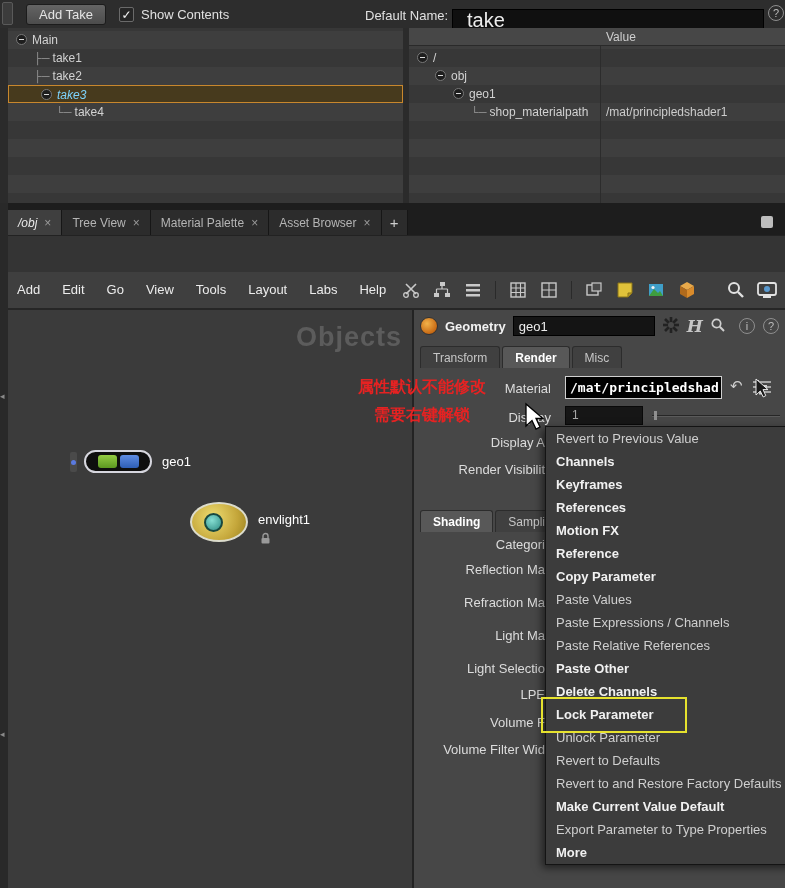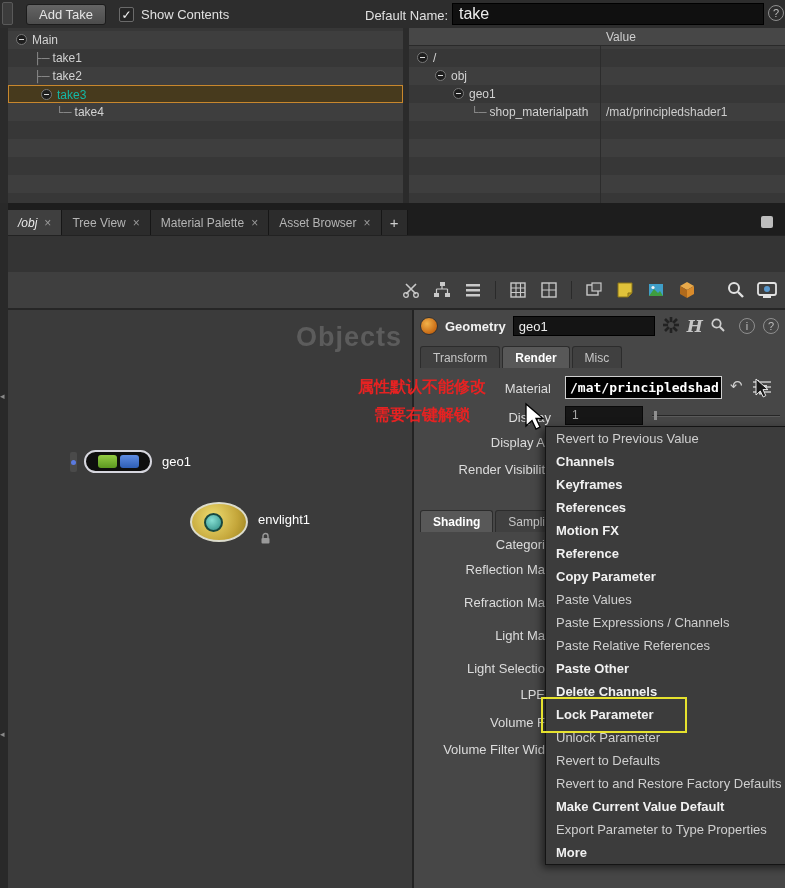--- a/index.html
+++ b/index.html
@@ -7,33 +7,33 @@
   #screen { position:relative; width:785px; height:888px; overflow:hidden; background:#2b2b2b; color:#ddd; font-size:13px; }
 
   
   .take-mgr { position:absolute; left:0; top:0; width:785px; height:203px; background:#2b2b2b; }
   .tm-toolbar { position:absolute; left:0; top:0; width:100%; height:28px; background:#2d2d2d; }
   .tm-handle { position:absolute; left:2px; top:2px; width:11px; height:23px; background:#3c3c3c; border:1px solid #5a5a5a; border-radius:2px; }
   .tm-addbtn { position:absolute; left:26px; top:4px; height:21px; padding:0 12px; background:linear-gradient(#646464,#4c4c4c); border:1px solid #1c1c1c; border-radius:3px; color:#e4e4e4; font-size:13px; line-height:19px; }
   .tm-check { position:absolute; left:119px; top:7px; width:15px; height:15px; background:#262626; border:1px solid #6a6a6a; border-radius:2px; color:#f2f2f2; font-size:12px; line-height:14px; text-align:center; }
   .tm-showlbl { position:absolute; left:141px; top:7px; color:#e0e0e0; }
   .tm-defname { position:absolute; left:365px; top:8px; color:#e0e0e0; }
-  .tm-nameinput { position:absolute; left:452px; top:3px; width:312px; height:22px; background:#101010; border:1px solid #000; color:#ededed; font-size:16px; padding:0 6px; font-family:"Liberation Sans", sans-serif; }
+  .tm-nameinput { position:absolute; left:452px; top:9px; width:312px; height:22px; background:#101010; border:1px solid #000; color:#ededed; font-size:20px; padding:0 14px; font-family:"Liberation Sans", sans-serif; }
   .circle-icon { display:inline-block; width:16px; height:16px; border:1px solid #8e8e8e; border-radius:50%; color:#bdbdbd; font-size:11px; line-height:14px; text-align:center; }
   .tm-help { position:absolute; left:768px; top:5px; }
 
   .tm-panel { position:absolute; top:28px; height:175px; background:repeating-linear-gradient(180deg,#3e3e3e 0 18px,#373737 18px 36px); background-position:0 3px; overflow:hidden; }
   .tm-left { left:8px; width:395px; }
   .tm-right { left:409px; width:376px; }
   .tm-gap { position:absolute; left:403px; top:28px; width:6px; height:175px; background:#2b2b2b; }
   .tm-header { position:absolute; left:0; top:0; width:100%; height:18px; background:#474747; border-bottom:1px solid #2a2a2a; }
   .tm-header-label { position:absolute; left:197px; top:2px; color:#cfcfcf; font-size:12px; }
   .vdiv { position:absolute; left:191px; top:0; width:1px; height:175px; background:#2c2c2c; }
   .trow { position:absolute; left:0; width:100%; height:18px; line-height:18px; font-size:12px; color:#d2d2d2; white-space:nowrap; }
-  .trow.selected { background:#473a1d; border:1px solid #c8872d; color:#14b8a6; }
+  .trow.selected { background:#473a1d; border:1px solid #c8872d; color:#7dd3fc;font-style:italic; }
   .expander { display:inline-block; width:11px; height:11px; margin:0 5px 0 0; background:#1e1e1e; border:1px solid #777; border-radius:50%; position:relative; vertical-align:-1px; }
   .expander::after { content:""; position:absolute; left:2px; top:4px; width:5px; height:1px; background:#dcdcdc; }
   .conn { color:#9a9a9a; font-size:11px; margin-right:3px; }
   .tvalue { position:absolute; left:197px; top:0; color:#cccccc; }
 
   
   .tabbar { position:absolute; left:0; top:203px; width:785px; height:32px; background:#1d1d1d; }
   .tabs { position:absolute; left:8px; top:7px; display:flex; align-items:flex-end; }
   .tab { display:flex; align-items:center; gap:7px; height:25px; padding:0 10px; background:#2c2c2c; border-right:1px solid #161616; color:#b5b5b5; font-size:12px; }
   .tab.active { background:#3f3f3f; color:#eaeaea; }
@@ -216,20 +216,30 @@
     </span>
     <span class="nav-ico" style="left:764px; top:244px;">
       <svg width="20" height="20">
           <circle cx="10" cy="10" r="7" fill="none" stroke="#a8a8a8" stroke-width="2"></circle>
           <circle cx="10" cy="10" r="2.5" fill="#6a6a6a"></circle>
         </svg>
     </span>
   </div>
 
   <div class="menubar">
+    <div class="menus">
+      <div>Add</div>
+      <div>Edit</div>
+      <div>Go</div>
+      <div>View</div>
+      <div>Tools</div>
+      <div>Layout</div>
+      <div>Labs</div>
+      <div>Help</div>
+    </div>
     <div class="toolicons">
       <span class="ti">
         <svg width="18" height="18">
             <path d="M4 3 L14 13 M14 3 L4 13" stroke="#c9c9c9" stroke-width="1.6"></path>
             <circle cx="4" cy="14" r="2.3" fill="none" stroke="#c9c9c9" stroke-width="1.3"></circle>
             <circle cx="14" cy="14" r="2.3" fill="none" stroke="#c9c9c9" stroke-width="1.3"></circle>
           </svg>
       </span>
       <span class="ti">
         <svg width="18" height="18">

